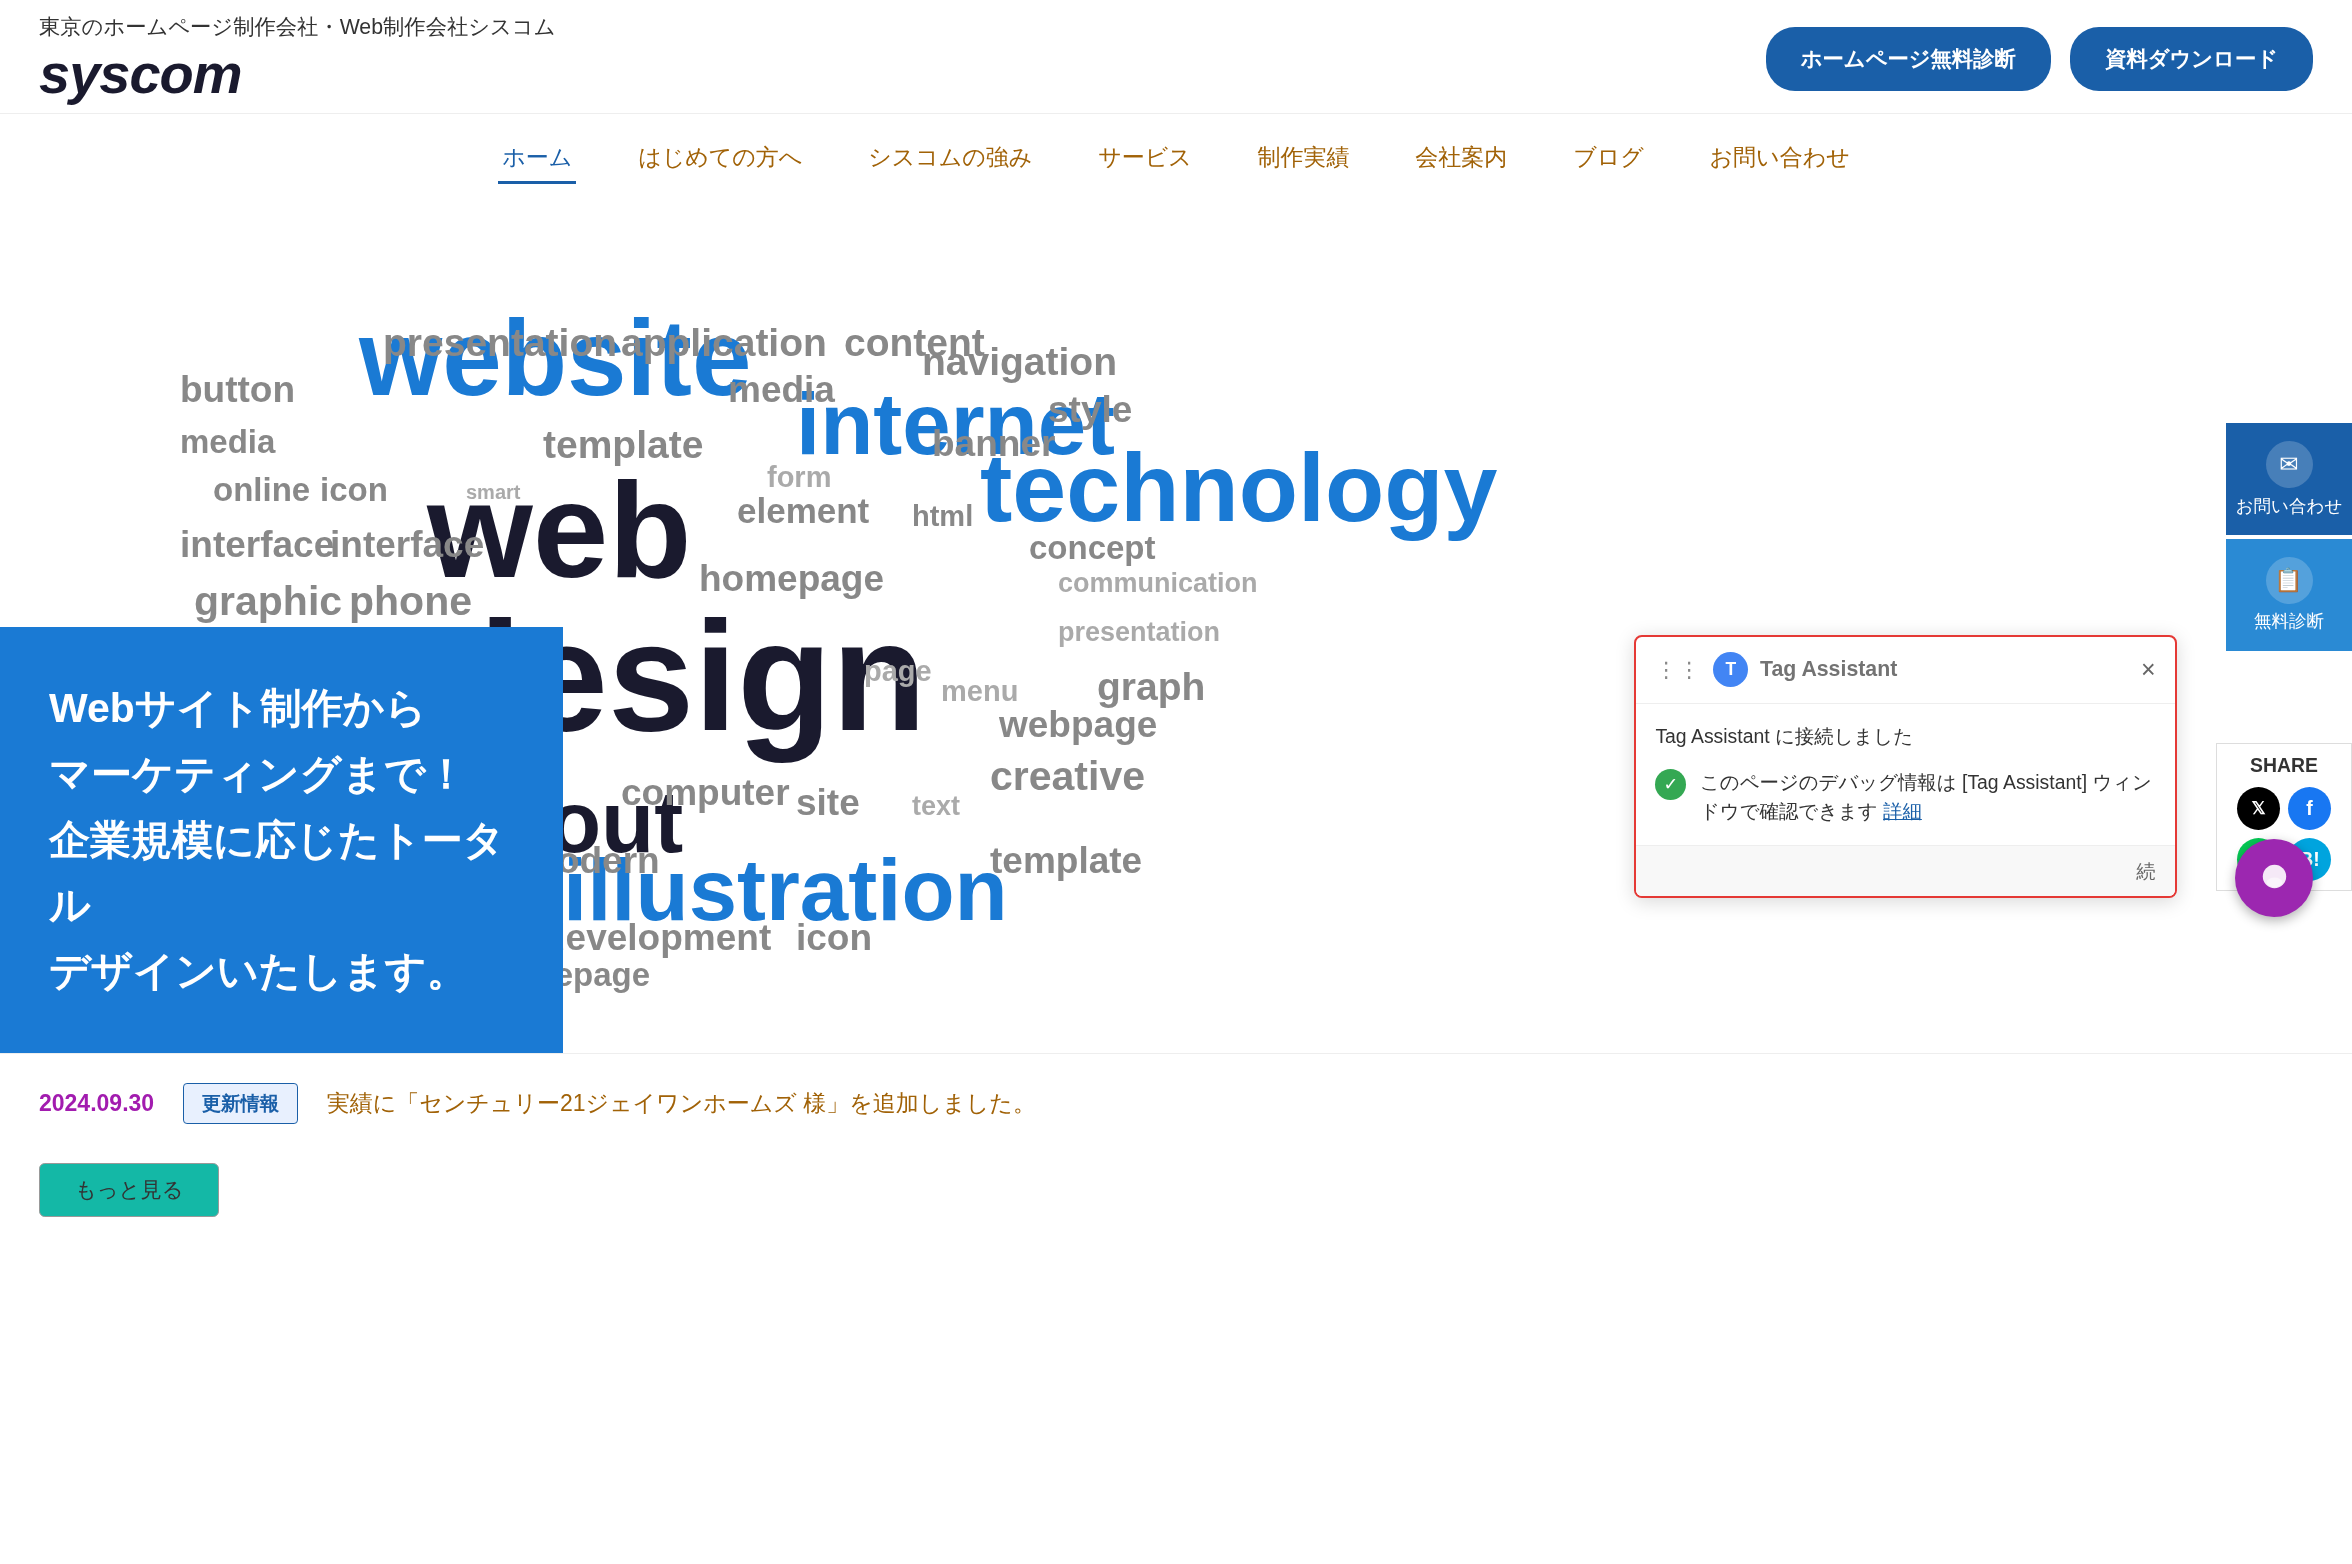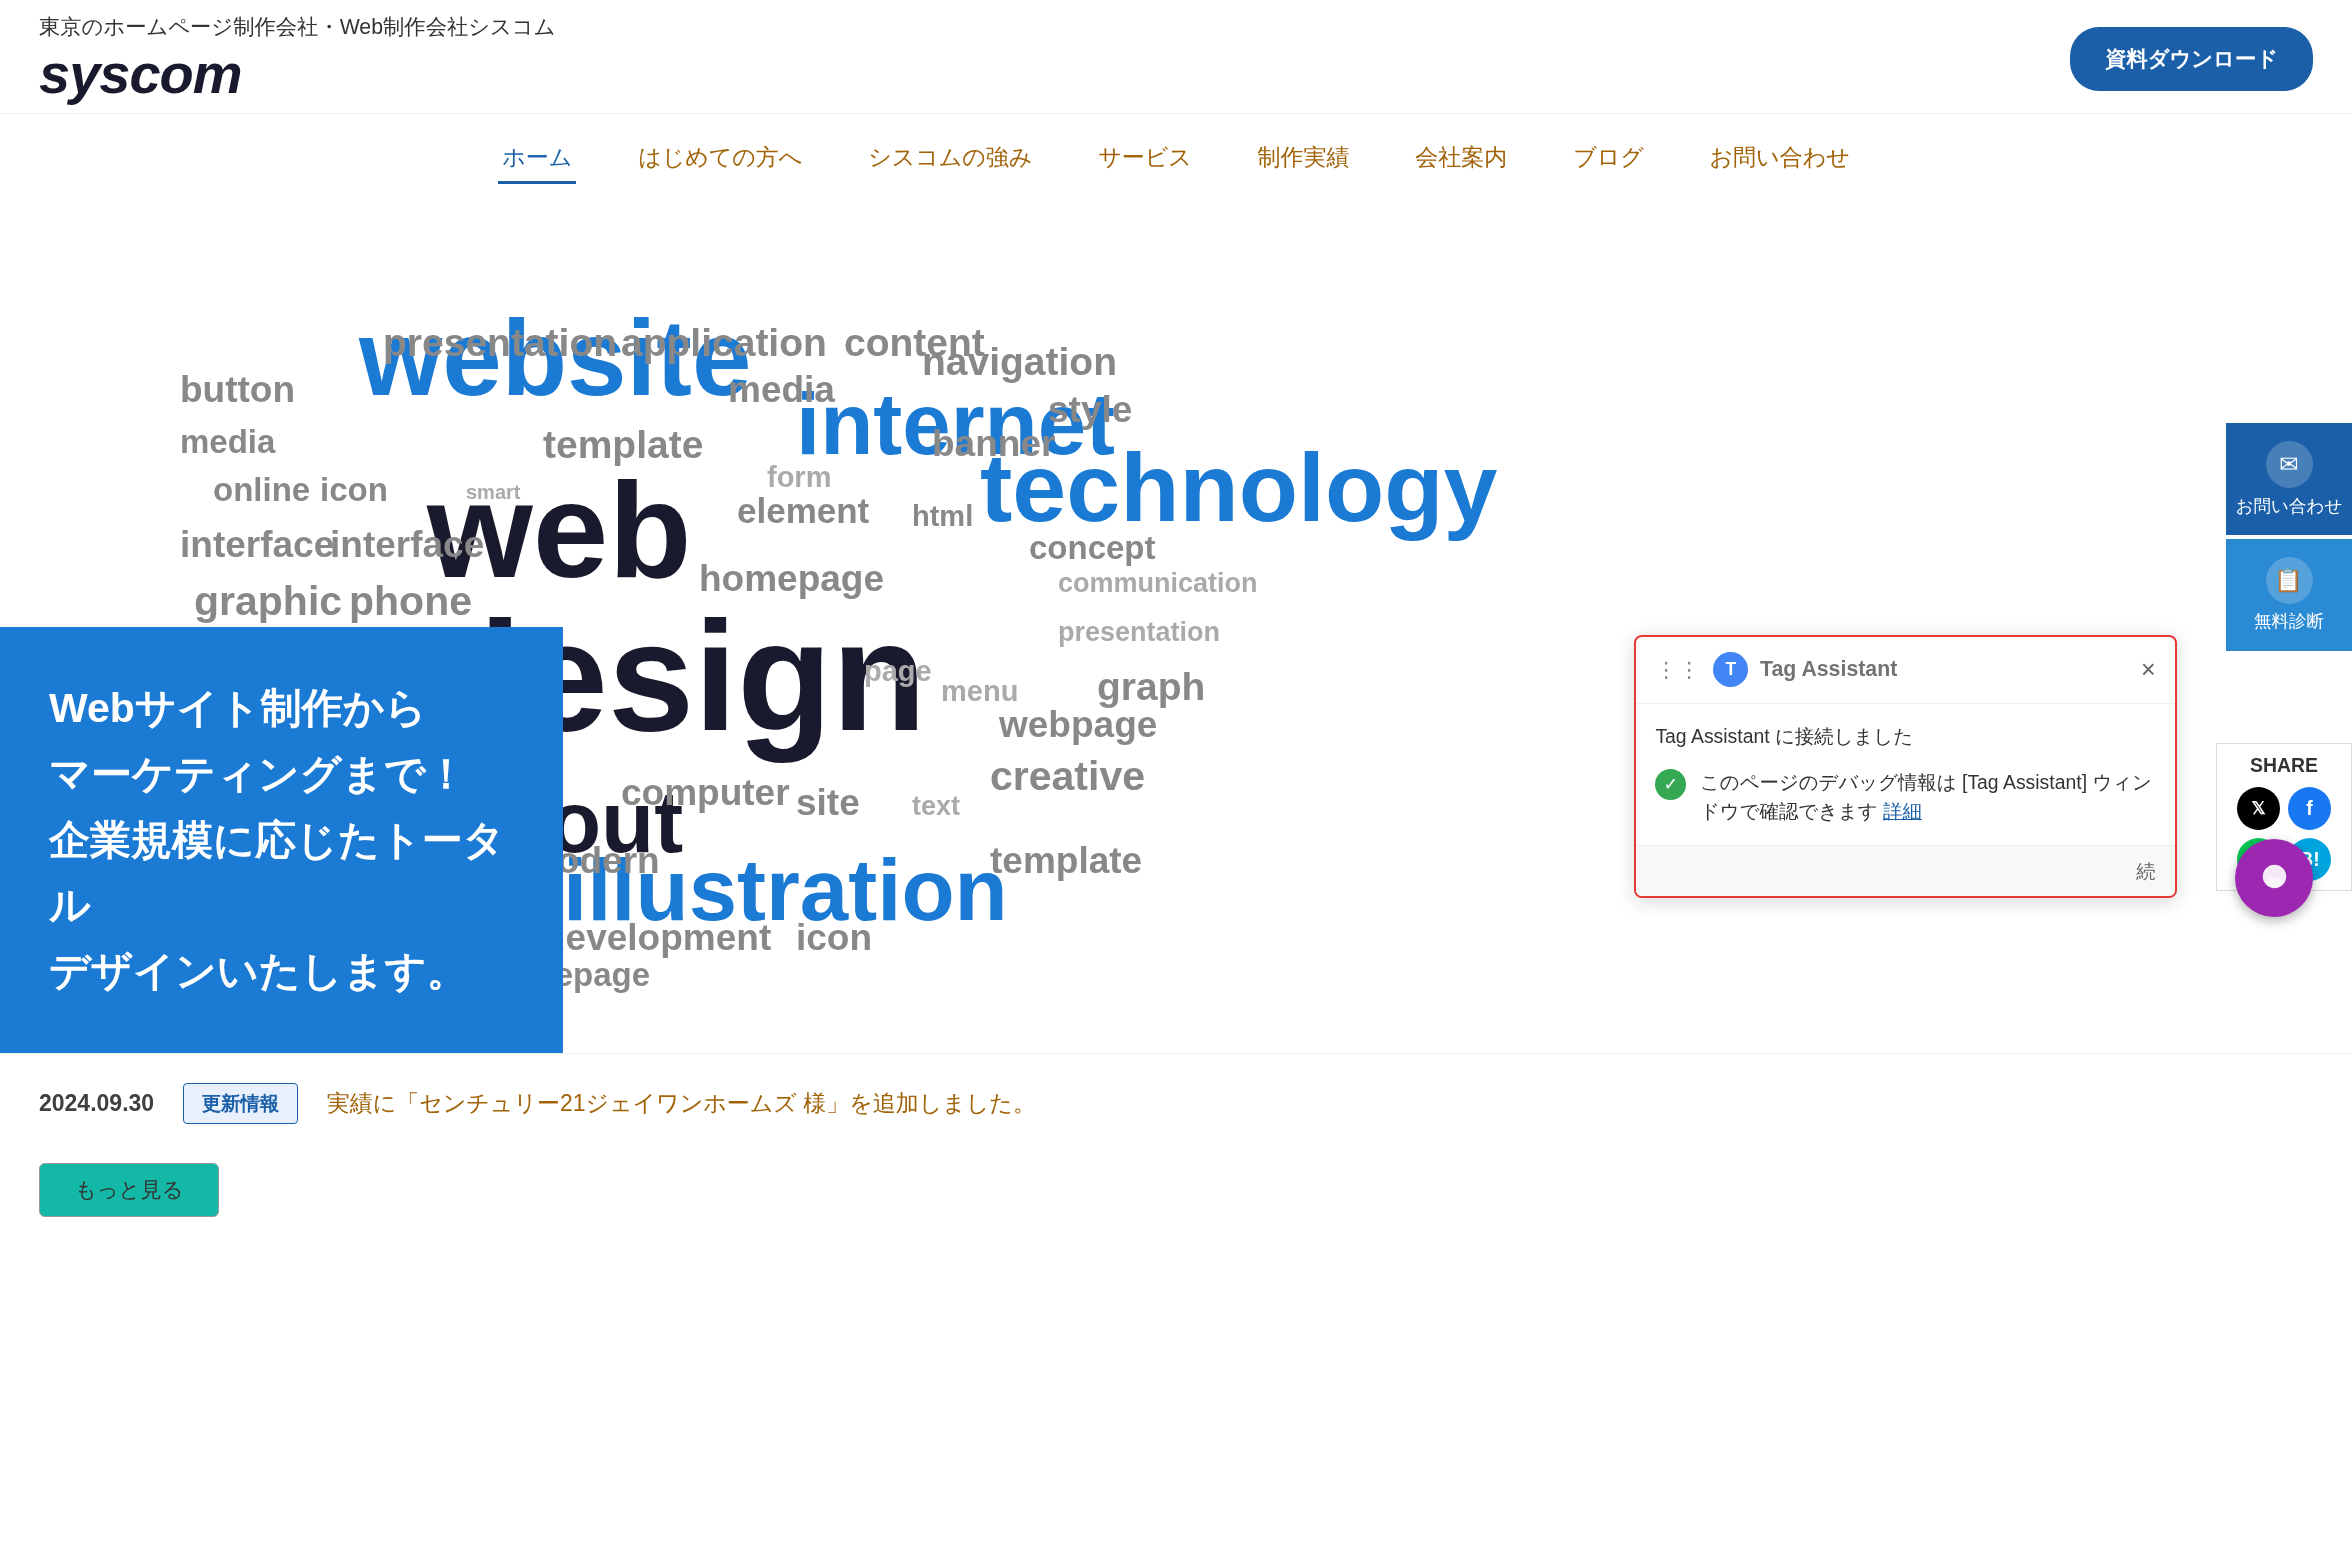--- a/index.html
+++ b/index.html
@@ -175,21 +175,21 @@
     .share-icon.hb { background: #00a4de; }
 
     
     .news-section {
       padding: 29px 39px;
       display: flex;
       align-items: center;
       gap: 29px;
       border-top: 1px solid #eee;
     }
-    .news-date { font-size: 23px; color: #404040; font-weight: bold; }
+    .news-date { font-size: 23px; color: #a21caf; font-weight: bold; }
     .news-badge {
       background: #e8f0fe;
       color: #1a5fa8;
       border: 1.9px solid #1a5fa8;
       padding: 5.8px 17.5px;
       font-size: 19.4px;
       font-weight: bold;
       border-radius: 3.9px;
     }
     .news-text { font-size: 23px; color: #a16207; }
@@ -302,20 +302,21 @@
   </style>
 </head>
 <body>
 
 <div class="header-top">
   <div class="header-left">
     <span class="header-tagline">東京のホームページ制作会社・Web制作会社シスコム</span>
     <span class="logo">syscom</span>
   </div>
   <div class="header-buttons">
+    <button class="btn-blue">ホームページ無料診断</button>
     <button class="btn-blue">資料ダウンロード</button>
   </div>
 </div>
 
 <nav class="nav-bar">
 <div class="nav-item active">ホーム</div>
     <div class="nav-item">はじめての方へ</div>
     <div class="nav-item">シスコムの強み</div>
     <div class="nav-item">サービス</div>
     <div class="nav-item">制作実績</div>

